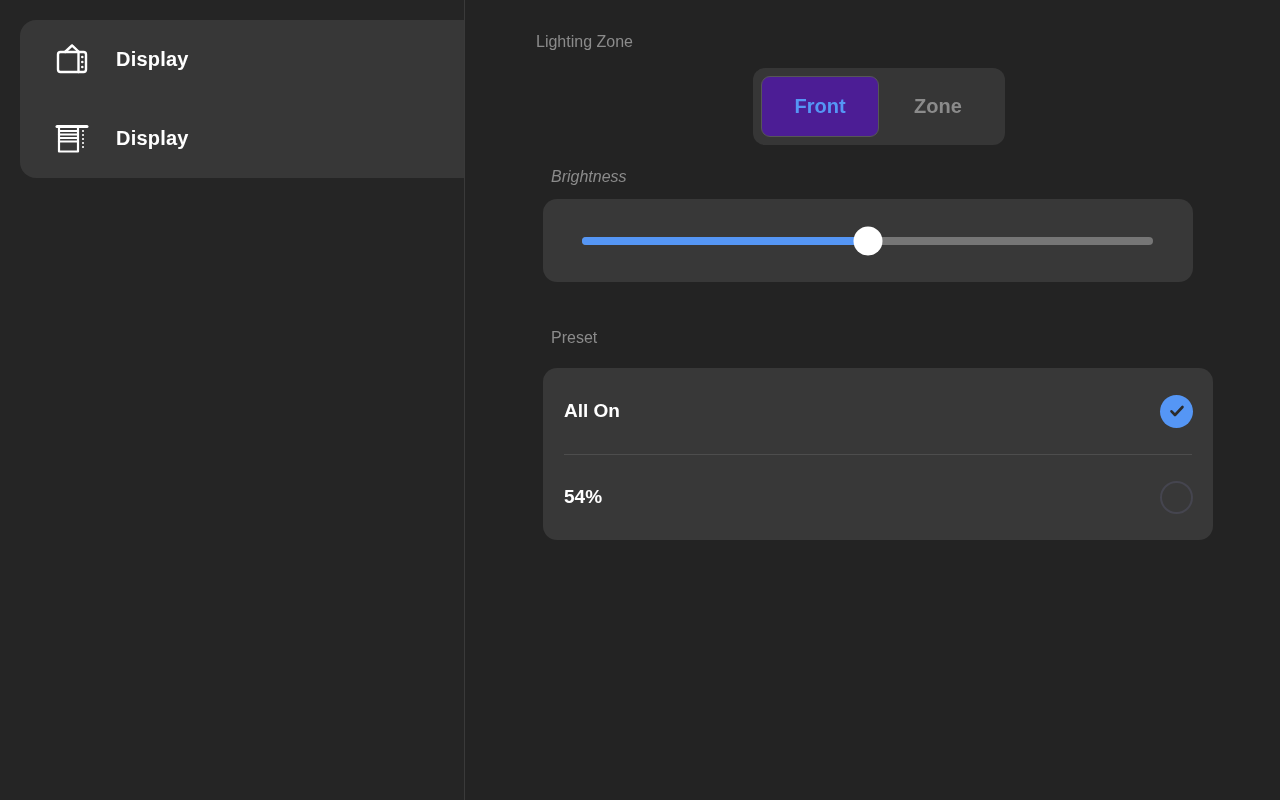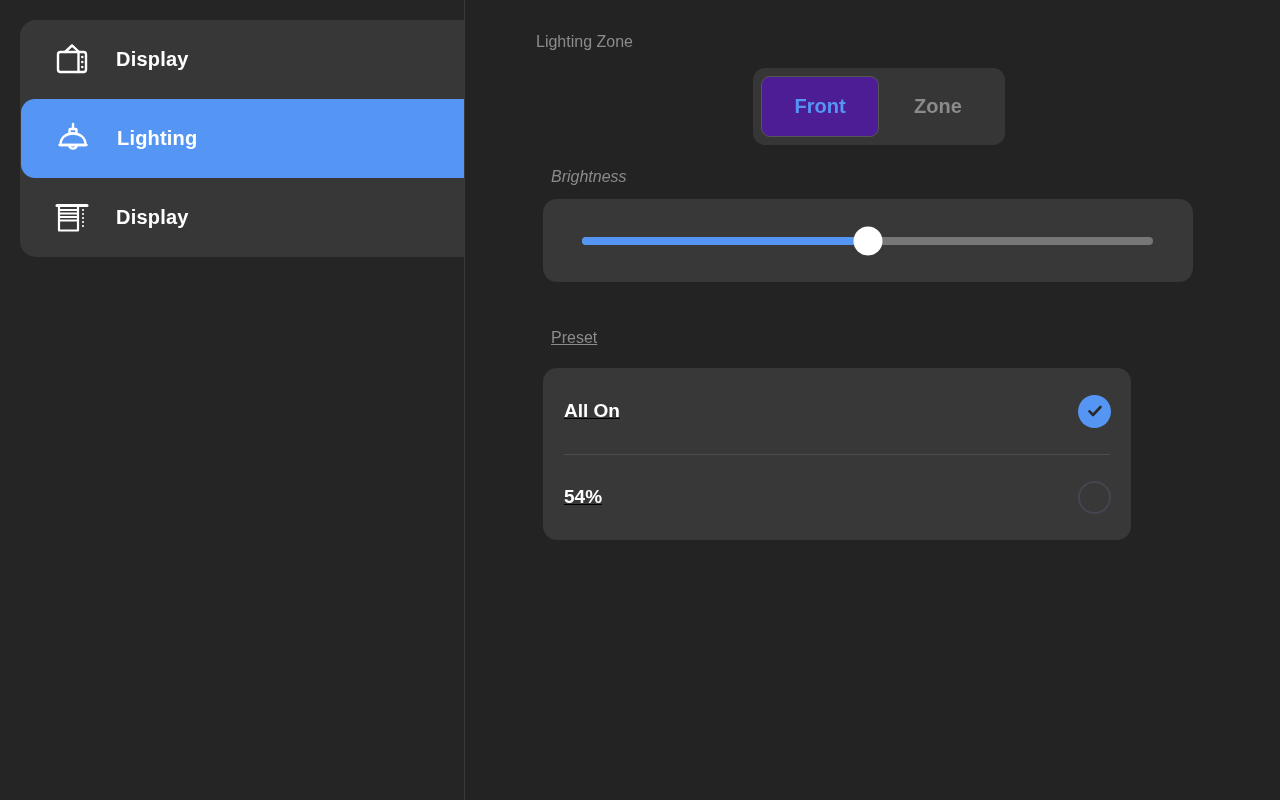--- a/index.html
+++ b/index.html
@@ -93,21 +93,21 @@
 
   .section-label {
     position: absolute;
     font-size: 16px;
     font-weight: normal;
     color: #8b8b8b;
   }
 
   .label-zone   { left: 71px; top: 33px; }
   .label-bright { left: 86px; top: 168px; font-style: italic; }
-  .label-preset { left: 86px; top: 329px; text-decoration: underline; }
+  .label-preset { left: 86px; top: 329px; }
 
   
   .segmented {
     position: absolute;
     left: 288px;
     top: 68px;
     width: 252px;
     height: 77px;
     background: #363636;
     border-radius: 12px;
@@ -185,25 +185,24 @@
     border-radius: 50%;
     transform: translate(-50%, -50%);
     cursor: pointer;
   }
 
   
   .preset-card {
     position: absolute;
     left: 78px;
     top: 368px;
-    width: 588px;
+    width: 670px;
     background: #383838;
     border-radius: 14px;
     overflow: hidden;
-    text-decoration: underline;
   }
 
   .preset-row {
     position: relative;
     height: 86px;
     display: flex;
     align-items: center;
     justify-content: space-between;
     padding: 0 20px 0 21px;
     cursor: pointer;
@@ -264,32 +263,20 @@
             <rect x="5" y="11" width="28" height="20" rx="2.5"></rect>
             <line x1="25.5" y1="11" x2="25.5" y2="31"></line>
             <circle cx="29.3" cy="16" r="1.3" fill="#ffffff" stroke="none"></circle>
             <circle cx="29.3" cy="21" r="1.3" fill="#ffffff" stroke="none"></circle>
             <circle cx="29.3" cy="26" r="1.3" fill="#ffffff" stroke="none"></circle>
           </svg>
         </span>
         <span class="nav-label">Display</span>
       </div>
 
-      <div class="nav-item active">
-        <span class="nav-icon">
-          <svg width="38" height="38" viewBox="0 0 38 38" fill="none" stroke="#ffffff" stroke-width="2.4" stroke-linecap="round" stroke-linejoin="round">
-            <line x1="19" y1="4" x2="19" y2="9"></line>
-            <rect x="15.5" y="9" width="7" height="4.5" rx="1"></rect>
-            <path d="M6.5 25 C6.5 17.5 12 13.5 19 13.5 C26 13.5 31.5 17.5 31.5 25 Z"></path>
-            <line x1="5.5" y1="25" x2="32.5" y2="25"></line>
-            <path d="M15.2 25.6 a3.9 3.9 0 0 0 7.6 0"></path>
-          </svg>
-        </span>
-        <span class="nav-label">Lighting</span>
-      </div>
 
       <div class="nav-item">
         <span class="nav-icon">
           <svg width="38" height="38" viewBox="0 0 38 38" fill="none" stroke="#ffffff" stroke-width="2.2" stroke-linecap="round" stroke-linejoin="round">
             <line x1="4" y1="6.5" x2="34" y2="6.5" stroke-width="3"></line>
             <rect x="6" y="6.5" width="19" height="25"></rect>
             <line x1="6" y1="11" x2="25" y2="11"></line>
             <line x1="6" y1="14.5" x2="25" y2="14.5"></line>
             <line x1="6" y1="18" x2="25" y2="18"></line>
             <line x1="6" y1="21.5" x2="25" y2="21.5"></line>

